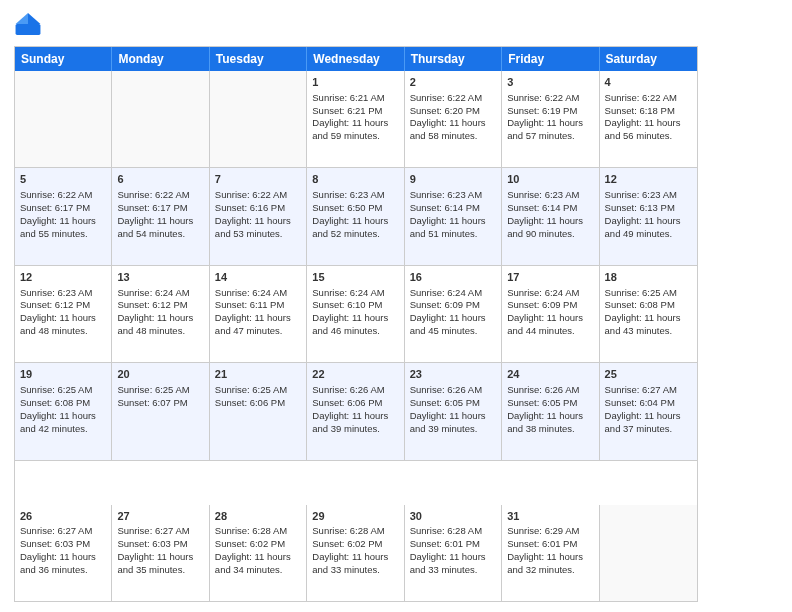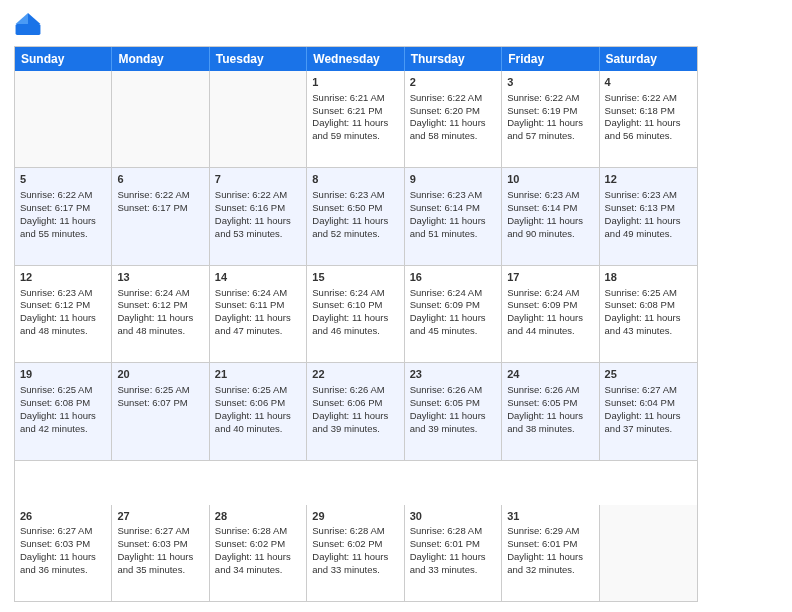--- a/index.html
+++ b/index.html
@@ -169,20 +169,21 @@
           <div class="cal-cell">
             <span class="day-number">5</span>
             <div>Sunrise: 6:22 AM</div>
             <div>Sunset: 6:17 PM</div>
             <div>Daylight: 11 hours and 55 minutes.</div>
           </div>
           <div class="cal-cell">
             <span class="day-number">6</span>
             <div>Sunrise: 6:22 AM</div>
             <div>Sunset: 6:17 PM</div>
+            <div>Daylight: 11 hours and 54 minutes.</div>
           </div>
           <div class="cal-cell">
             <span class="day-number">7</span>
             <div>Sunrise: 6:22 AM</div>
             <div>Sunset: 6:16 PM</div>
             <div>Daylight: 11 hours and 53 minutes.</div>
           </div>
           <div class="cal-cell">
             <span class="day-number">8</span>
             <div>Sunrise: 6:23 AM</div>
@@ -261,21 +262,20 @@
           </div>
           <div class="cal-cell">
             <span class="day-number">20</span>
             <div>Sunrise: 6:25 AM</div>
             <div>Sunset: 6:07 PM</div>
           </div>
           <div class="cal-cell">
             <span class="day-number">21</span>
             <div>Sunrise: 6:25 AM</div>
             <div>Sunset: 6:06 PM</div>
-            <div>Daylight: 11 hours and 40 minutes.</div>
           </div>
           <div class="cal-cell">
             <span class="day-number">22</span>
             <div>Sunrise: 6:26 AM</div>
             <div>Sunset: 6:06 PM</div>
             <div>Daylight: 11 hours and 39 minutes.</div>
           </div>
           <div class="cal-cell">
             <span class="day-number">23</span>
             <div>Sunrise: 6:26 AM</div>

